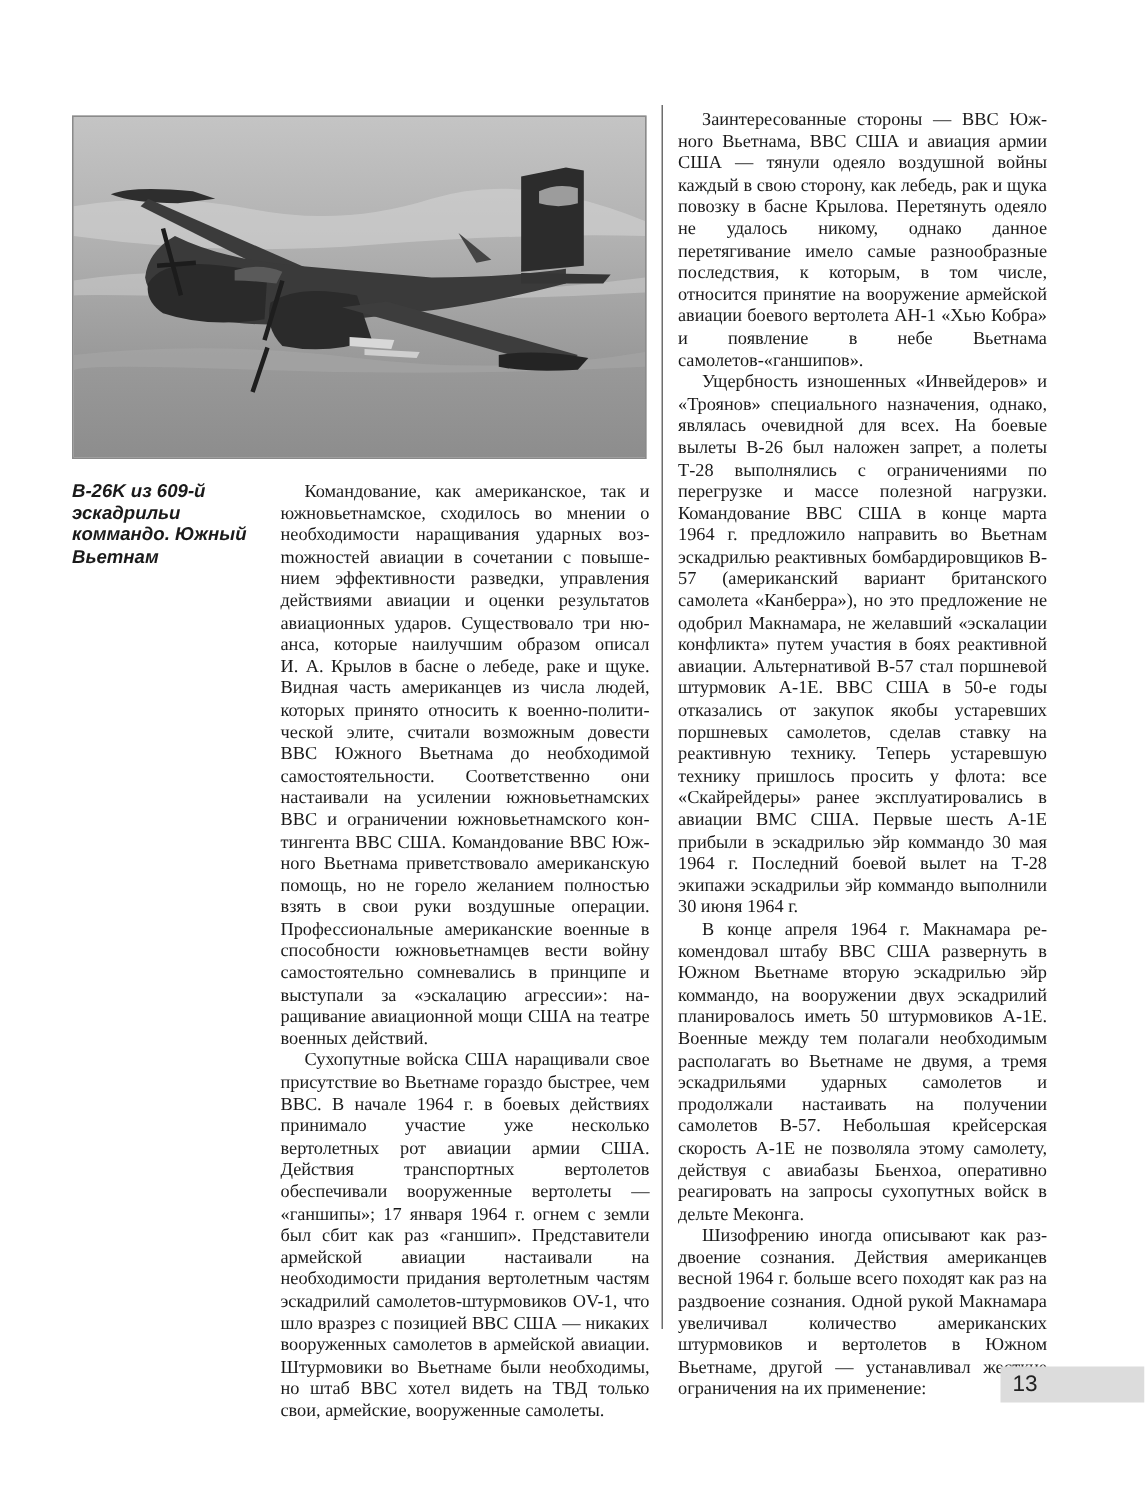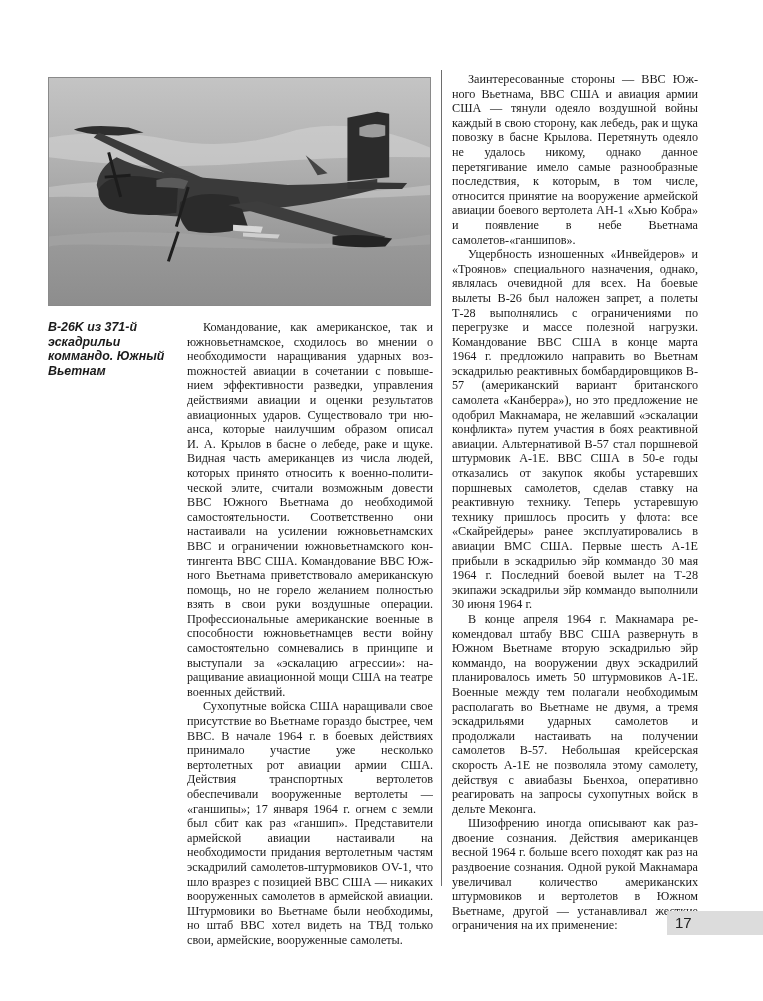--- a/index.html
+++ b/index.html
@@ -51,32 +51,32 @@
       <path d="M258 78 L280 96 L270 98 Z" fill="#444444"></path>
       <path d="M60 75 L72 120 M56 100 L82 98" stroke="#1c1c1c" stroke-width="3"></path>
       <path d="M130 155 L120 185 M128 150 L140 110" stroke="#1e1e1e" stroke-width="3"></path>
       <path d="M185 148 L215 150 L213 156 L185 154 Z" fill="#d8d8d8"></path>
       <path d="M195 156 L232 158 L230 162 L195 160 Z" fill="#cfcfcf"></path>
       <path d="M108 103 Q125 98 140 104 L136 112 Q120 110 108 110 Z" fill="#5a5a5a"></path>
     </g>
   </svg>
 </div>
 
-<div class="caption">B-26K из 371-й эскадрильи коммандо. Южный Вьетнам</div>
+<div class="caption">B-26K из 609-й эскадрильи коммандо. Южный Вьетнам</div>
 
 <div class="col col-left">
   <p>Командование, как американское, так и южновьетнамское, сходилось во мнении о необходимости наращивания ударных воз­mожностей авиации в сочетании с повыше­нием эффективности разведки, управления действиями авиации и оценки результатов авиационных ударов. Существовало три ню­анса, которые наилучшим образом описал И.&nbsp;А.&nbsp;Крылов в басне о лебеде, раке и щуке. Видная часть американцев из числа людей, которых принято относить к военно-полити­ческой элите, считали возможным довести ВВС Южного Вьетнама до необходимой самостоятельности. Соответственно они настаивали на усилении южновьетнамских ВВС и ограничении южновьетнамского кон­тингента ВВС США. Командование ВВС Юж­ного Вьетнама приветствовало американ­скую помощь, но не горело желанием полно­стью взять в свои руки воздушные операции. Профессиональные американские военные в способности южновьетнамцев вести войну самостоятельно сомневались в принципе и выступали за «эскалацию агрессии»: на­ращивание авиационной мощи США на теа­тре военных действий.</p>
   <p>Сухопутные войска США наращивали свое присутствие во Вьетнаме гораздо быстрее, чем ВВС. В начале 1964&nbsp;г. в бо­евых действиях принимало участие уже несколько вертолетных рот авиации армии США. Действия транспортных вертоле­тов обеспечивали вооруженные вертоле­ты — «ганшипы»; 17 января 1964&nbsp;г. огнем с земли был сбит как раз «ганшип». Пред­ставители армейской авиации настаивали на необходимости придания вертолетным частям эскадрилий самолетов-штурмови­ков OV-1, что шло вразрез с позицией ВВС США — никаких вооруженных самолетов в армейской авиации. Штурмовики во Вьет­наме были необходимы, но штаб ВВС хо­тел видеть на ТВД только свои, армейские, вооруженные самолеты.</p>
 </div>
 
 <div class="divider"></div>
 
 <div class="col col-right">
   <p>Заинтересованные стороны — ВВС Юж­ного Вьетнама, ВВС США и авиация армии США — тянули одеяло воздушной войны каждый в свою сторону, как лебедь, рак и щука повозку в басне Крылова. Пере­тянуть одеяло не удалось никому, однако данное перетягивание имело самые раз­нообразные последствия, к которым, в том числе, относится принятие на вооруже­ние армейской авиации боевого вертоле­та AH-1 «Хью Кобра» и появление в небе Вьетнама самолетов-«ганшипов».</p>
   <p>Ущербность изношенных «Инвейдеров» и «Троянов» специального назначения, однако, являлась очевидной для всех. На боевые вылеты B-26 был наложен запрет, а полеты Т-28 выполнялись с ограничения­ми по перегрузке и массе полезной нагруз­ки. Командование ВВС США в конце марта 1964&nbsp;г. предложило направить во Вьетнам эскадрилью реактивных бомбардировщи­ков B-57 (американский вариант британ­ского самолета «Канберра»), но это пред­ложение не одобрил Макнамара, не желав­ший «эскалации конфликта» путем участия в боях реактивной авиации. Альтернативой B-57 стал поршневой штурмовик А-1Е. ВВС США в 50-е годы отказались от закупок якобы устаревших поршневых самолетов, сделав ставку на реактивную технику. Те­перь устаревшую технику пришлось про­сить у флота: все «Скайрейдеры» ранее эксплуатировались в авиации ВМС США. Первые шесть А-1Е прибыли в эскадрилью эйр коммандо 30 мая 1964&nbsp;г. Последний боевой вылет на Т-28 экипажи эскадрильи эйр коммандо выполнили 30 июня 1964&nbsp;г.</p>
   <p>В конце апреля 1964&nbsp;г. Макнамара ре­комендовал штабу ВВС США развернуть в Южном Вьетнаме вторую эскадрилью эйр коммандо, на вооружении двух эска­дрилий планировалось иметь 50 штурмо­виков А-1Е. Военные между тем полагали необходимым располагать во Вьетнаме не двумя, а тремя эскадрильями ударных самолетов и продолжали настаивать на по­лучении самолетов B-57. Небольшая крей­серская скорость А-1Е не позволяла этому самолету, действуя с авиабазы Бьенхоа, оперативно реагировать на запросы сухо­путных войск в дельте Меконга.</p>
   <p>Шизофрению иногда описывают как раз­двоение сознания. Действия американцев весной 1964&nbsp;г. больше всего походят как раз на раздвоение сознания. Одной рукой Макнамара увеличивал количество амери­канских штурмовиков и вертолетов в Юж­ном Вьетнаме, другой — устанавливал жесткие ограничения на их применение:</p>
 
 </div>
 
 <div class="page-num-box">
-  <span class="page-num">17</span>
+  <span class="page-num">13</span>
 </div>
 
 </body></html>

